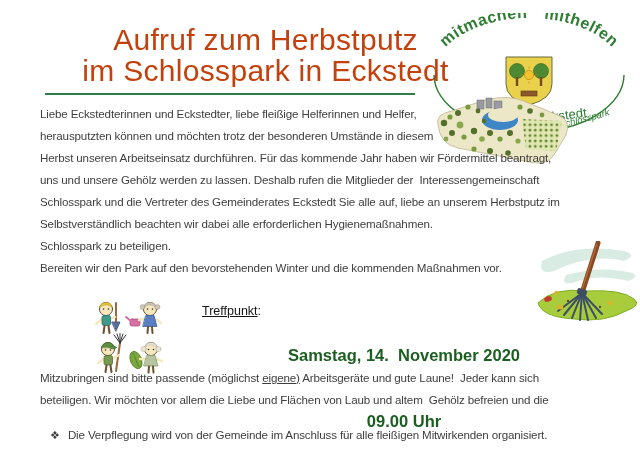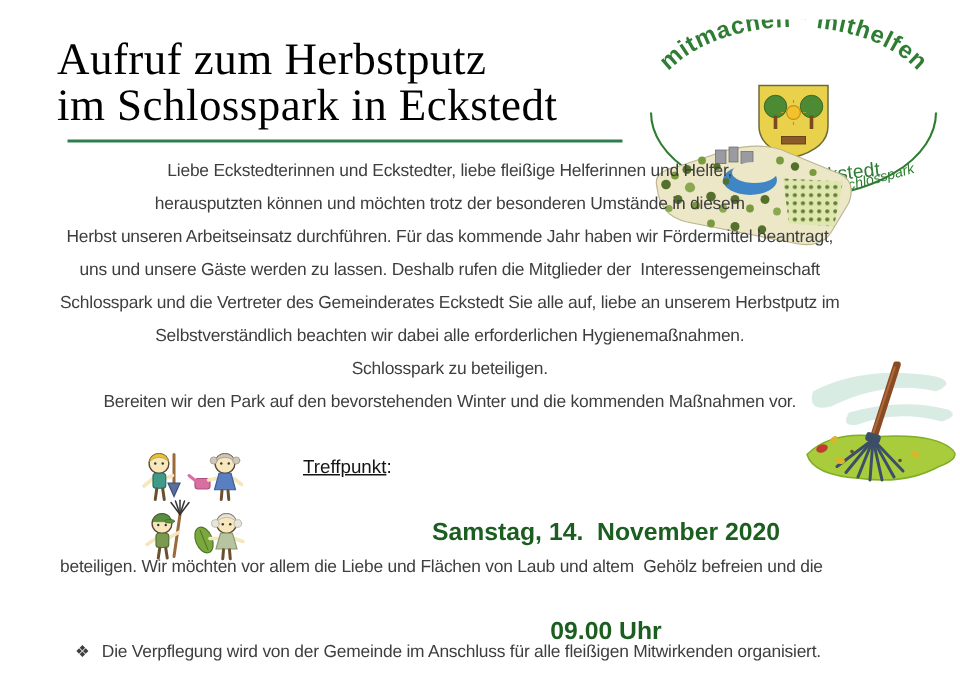--- a/index.html
+++ b/index.html
@@ -2,22 +2,22 @@
 <html lang="de"><head>
 <meta charset="utf-8">
 <style>
   html,body{margin:0;padding:0;background:#fff;}
   .page{
     position:relative;width:640px;height:453px;background:#ffffff;
     overflow:hidden;font-family:"Liberation Sans",sans-serif;
   }
   
   .title{
-    position:absolute;left:38px;top:24px;width:455px;
-    color:#000000;font-size:30px;line-height:31px;letter-spacing:0.3px;font-family:Liberation Serif, serif;
+    position:absolute;left:38px;top:24px;width:455px;text-align:center;
+    color:#c2410c;font-size:30px;line-height:31px;letter-spacing:0.3px;
   }
   .rule{position:absolute;left:45px;top:93px;width:370px;height:2px;background:#2e7d4f;}
   
   .textblock{position:absolute;left:40px;}
   .line{
     font-size:11.6px;line-height:22px;color:#3e3e3e;
     white-space:pre;letter-spacing:-0.15px;
   }
   .u{text-decoration:underline;}
   
@@ -121,25 +121,25 @@
         <circle cx="44" cy="54" r="2.6" fill="#7a9a3f"></circle>
       <circle cx="78" cy="58" r="2.8" fill="#55702c"></circle>
         <circle cx="90" cy="12" r="2.6" fill="#7a9a3f"></circle>
       <circle cx="100" cy="16" r="2.8" fill="#55702c"></circle>
         <circle cx="112" cy="20" r="2.4" fill="#7a9a3f"></circle>
       <circle cx="16" cy="44" r="2.4" fill="#8aa84f"></circle>
         <circle cx="54" cy="26" r="2.2" fill="#55702c"></circle>
     </g>
   </svg>
 
-  <div class="textblock" style="top:103px;text-align:center;">
+  <div class="textblock" style="top:103px;">
       <div class="line">Liebe Eckstedterinnen und Eckstedter, liebe fleißige Helferinnen und Helfer,</div>
       <div class="line">herausputzten können und möchten trotz der besonderen Umstände in diesem</div>
       <div class="line">Herbst unseren Arbeitseinsatz durchführen. Für das kommende Jahr haben wir Fördermittel beantragt,</div>
-      <div class="line">uns und unsere Gäste werden zu lassen. Deshalb rufen die Mitglieder der  Interessengemeinschaft</div>
+      <div class="line">uns und unsere Gehölz werden zu lassen. Deshalb rufen die Mitglieder der  Interessengemeinschaft</div>
       <div class="line">Schlosspark und die Vertreter des Gemeinderates Eckstedt Sie alle auf, liebe an unserem Herbstputz im</div>
       <div class="line">Selbstverständlich beachten wir dabei alle erforderlichen Hygienemaßnahmen.</div>
       <div class="line">Schlosspark zu beteiligen.</div>
       <div class="line">Bereiten wir den Park auf den bevorstehenden Winter und die kommenden Maßnahmen vor.</div>
     </div>
 
   <svg class="abs" style="left:86px;top:297px;" width="84" height="78" viewBox="0 0 84 78">
 
     <g stroke-linecap="round">
       <line x1="30" y1="6" x2="30" y2="25" stroke="#9a6a3a" stroke-width="2"></line>
@@ -241,20 +241,21 @@
       <ellipse cx="12" cy="58" rx="4" ry="2.6" fill="#c23b2e" transform="rotate(-20 12 58)"></ellipse>
       <ellipse cx="24" cy="66" rx="3.4" ry="2.2" fill="#d8b62a" transform="rotate(15 24 66)"></ellipse>
       <ellipse cx="20" cy="52" rx="2.8" ry="1.8" fill="#d8b62a" transform="rotate(-35 20 52)"></ellipse>
       <ellipse cx="74" cy="62" rx="3" ry="2" fill="#d8b62a" transform="rotate(25 74 62)"></ellipse>
       <circle cx="32" cy="60" r="1.2" fill="#6b4f2f"></circle>
         <circle cx="64" cy="66" r="1.2" fill="#6b4f2f"></circle>
     </g>
   </svg>
 
   <div class="textblock" style="top:367px;">
+    <div class="line"><span>Mitzubringen sind bitte passende (möglichst </span><span class="u">eigene)</span><span> Arbeitsgeräte und gute Laune!  Jeder kann sich</span></div>
     <div class="line">beteiligen. Wir möchten vor allem die Liebe und Flächen von Laub und altem  Gehölz befreien und die</div>
   </div>
 
   <div class="note">
     <span class="glyph">❖</span>
     <span class="txt">Die Verpflegung wird von der Gemeinde im Anschluss für alle fleißigen Mitwirkenden organisiert.</span>
   </div>
 
 </div>
 

